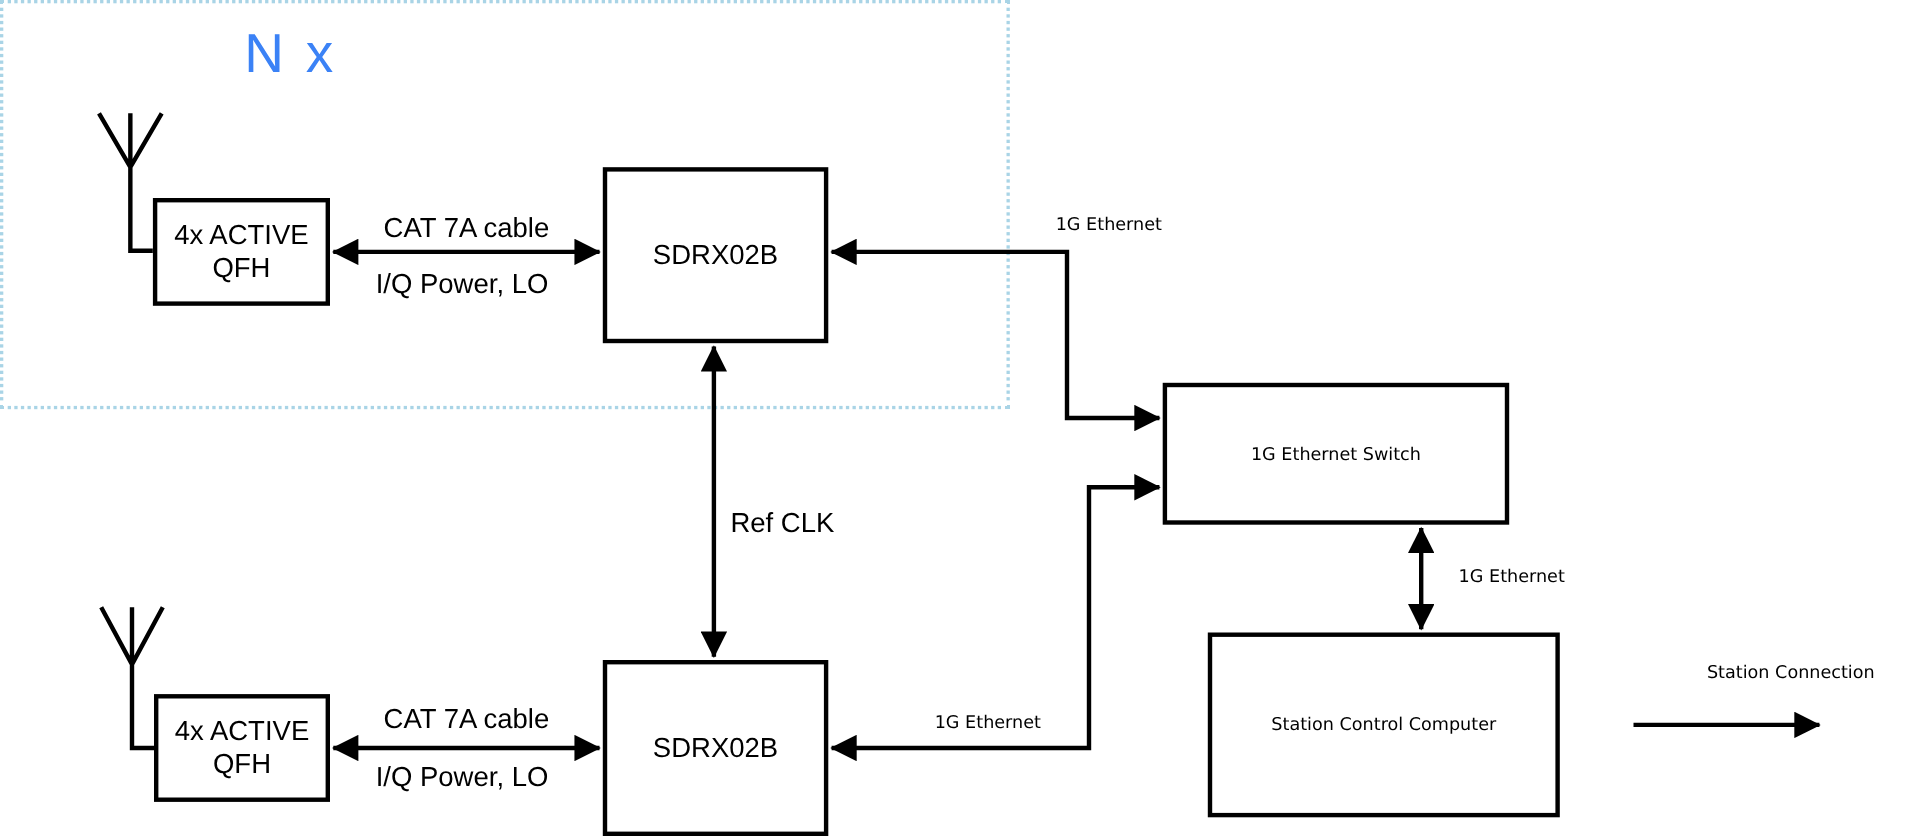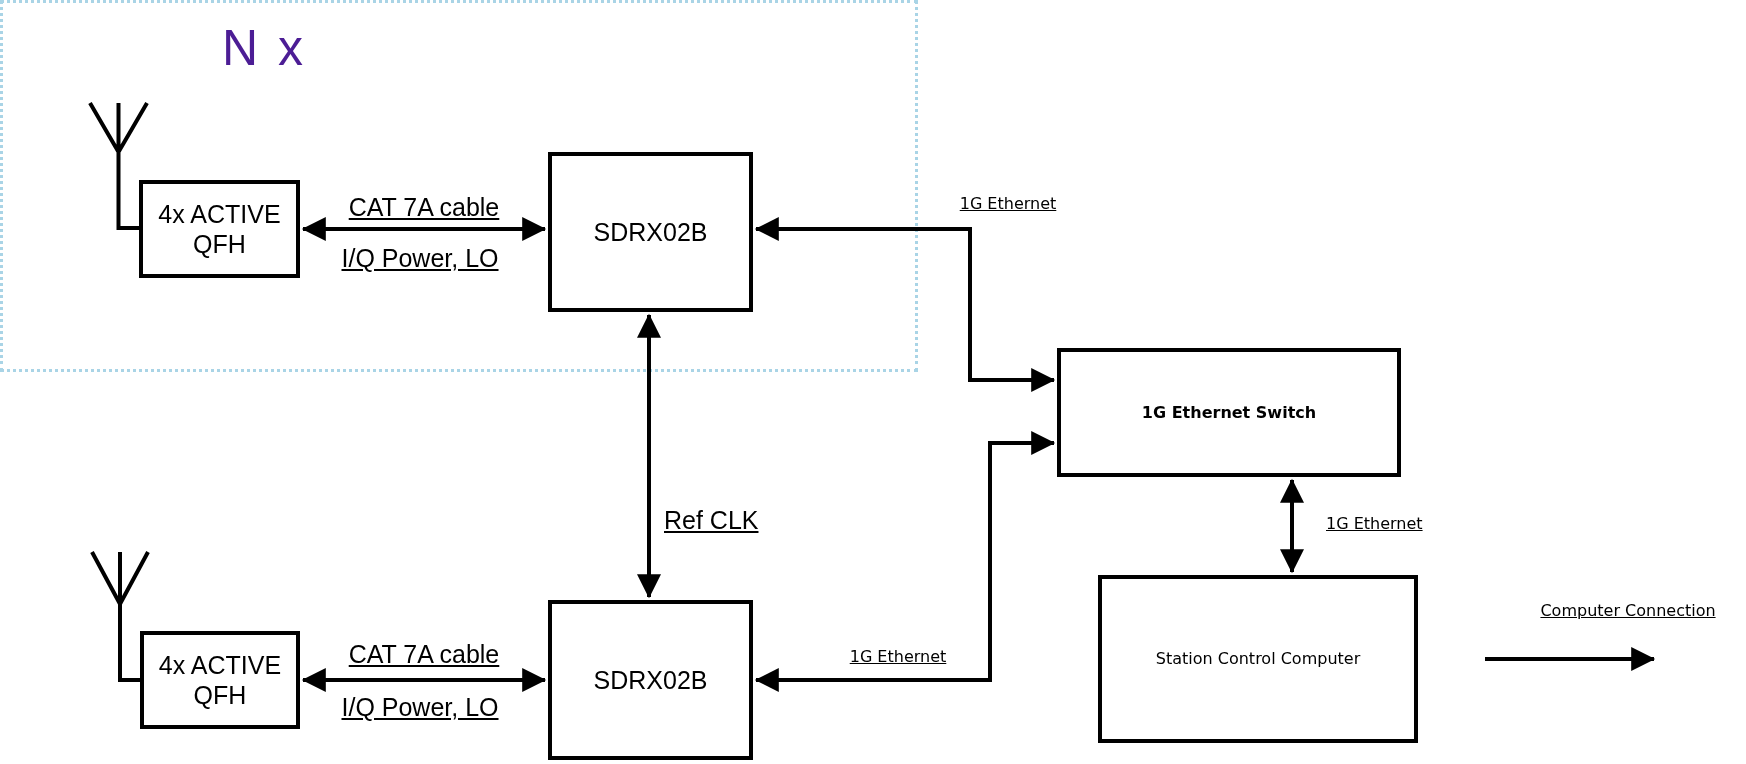--- a/index.html
+++ b/index.html
@@ -35,44 +35,43 @@
     justify-content: center;
     text-align: center;
   }
   .font-cond { font-family: "Liberation Sans", sans-serif; font-size: 25px; }
   .font-wide { font-family: "DejaVu Sans", sans-serif; font-size: 16px; }
   .node span { display: block; line-height: 30px; }
   .qfh-top    { left: 139px; top: 180px; width: 161px; height: 98px; }
   .sdrx-top   { left: 548px; top: 152px; width: 205px; height: 160px; }
   .qfh-bot    { left: 140px; top: 631px; width: 160px; height: 98px; }
   .sdrx-bot   { left: 548px; top: 600px; width: 205px; height: 160px; }
-  .switch-box { left: 1057px; top: 348px; width: 344px; height: 129px; font-weight: bold; }
+  .switch-box { left: 1057px; top: 348px; width: 315px; height: 129px; }
   .scc-box    { left: 1098px; top: 575px; width: 320px; height: 168px; }
   .flabel {
     position: absolute;
     white-space: nowrap;
     line-height: 28px;
-    text-decoration: underline;
   }
   .centerx { transform: translateX(-50%); }
   .nx {
     position: absolute;
     left: 222px; top: 22px;
     font-family: "Liberation Sans", sans-serif;
     font-size: 50px;
     line-height: 52px;
     letter-spacing: 3px;
-    color: #4c1d95;
+    color: #3b82f6;
     white-space: nowrap;
     text-align: center;
   }
   .lbl-cat7a-top { left: 424px; top: 193px; }
   .lbl-iq-top    { left: 420px; top: 244px; }
   .lbl-eth-top   { left: 1008px; top: 190px; }
-  .lbl-refclk    { left: 664px; top: 462px; margin-top: 44px; }
+  .lbl-refclk    { left: 664px; top: 462px; }
   .lbl-cat7a-bot { left: 424px; top: 640px; }
   .lbl-iq-bot    { left: 420px; top: 693px; }
   .lbl-eth-bot   { left: 898px; top: 643px; }
   .lbl-eth-sw    { left: 1326px; top: 510px; }
   .lbl-internet  { left: 1628px; top: 597px; }
 </style>
 </head>
 <body>
 
 <div class="canvas">
@@ -133,15 +132,15 @@
   </div>
 
   <div class="flabel centerx font-cond lbl-cat7a-top">CAT 7A cable</div>
   <div class="flabel centerx font-cond lbl-iq-top">I/Q Power, LO</div>
   <div class="flabel centerx font-wide lbl-eth-top">1G Ethernet</div>
   <div class="flabel font-cond lbl-refclk">Ref CLK</div>
   <div class="flabel centerx font-cond lbl-cat7a-bot">CAT 7A cable</div>
   <div class="flabel centerx font-cond lbl-iq-bot">I/Q Power, LO</div>
   <div class="flabel centerx font-wide lbl-eth-bot">1G Ethernet</div>
   <div class="flabel font-wide lbl-eth-sw">1G Ethernet</div>
-  <div class="flabel centerx font-wide lbl-internet">Computer Connection</div>
+  <div class="flabel centerx font-wide lbl-internet">Station Connection</div>
 
 </div>
 
 </body></html>

